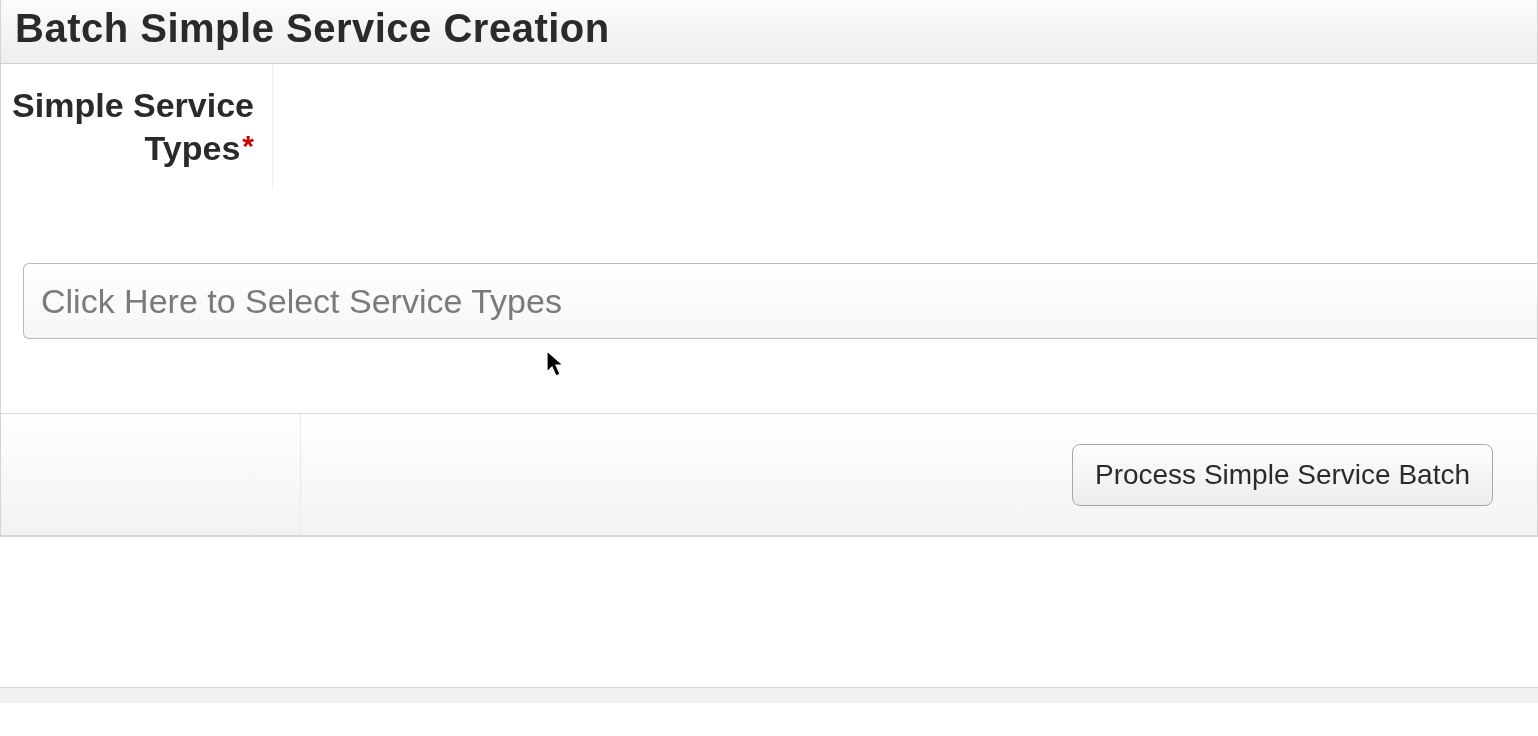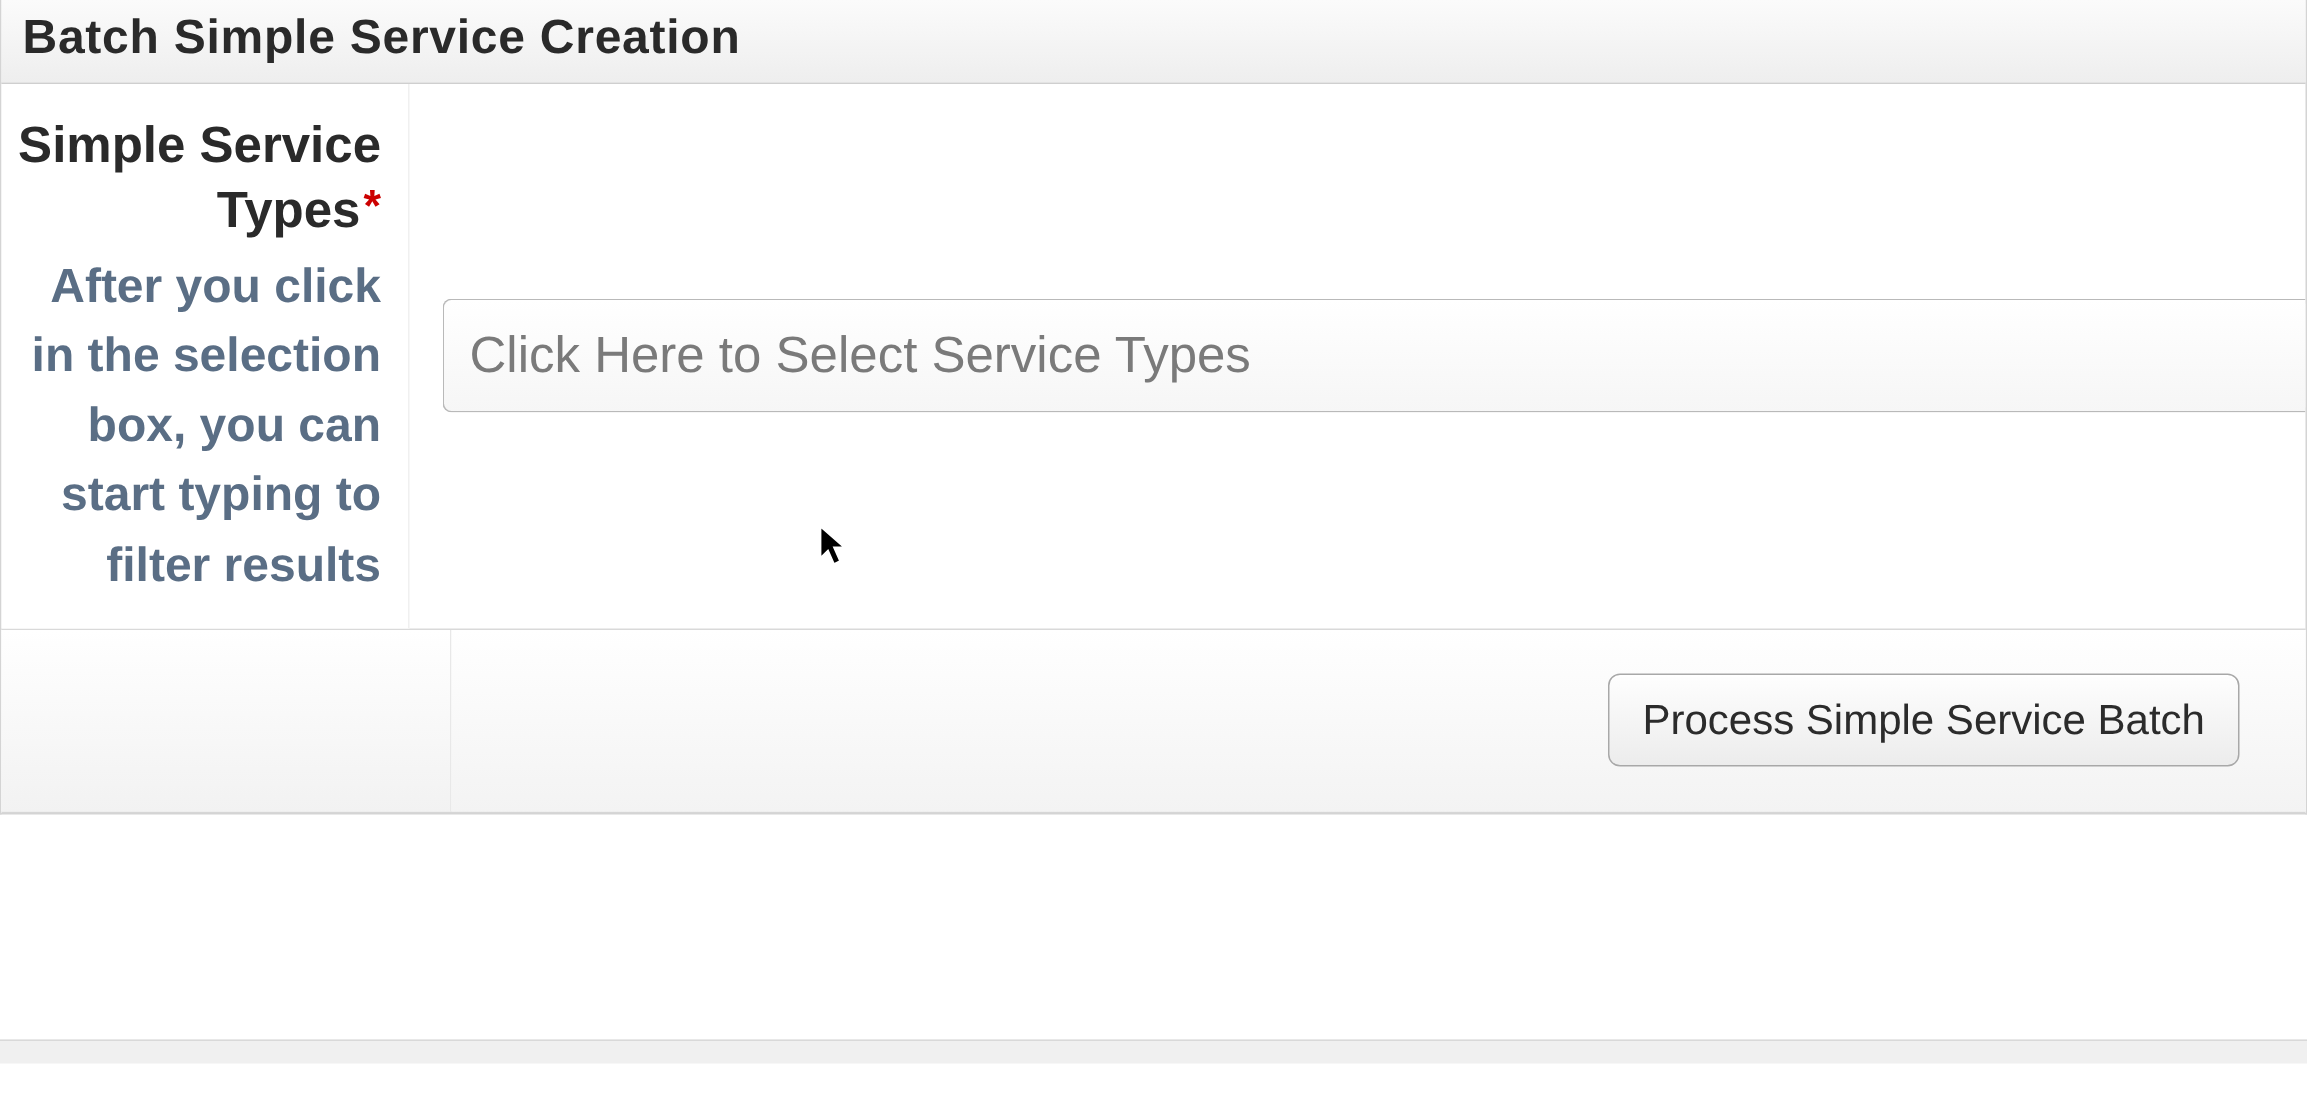--- a/index.html
+++ b/index.html
@@ -18,30 +18,31 @@
       border: 1px solid #d4d4d4;
       border-top: none;
       background: #fff;
     }
     .header-bar {
       background: linear-gradient(#fbfbfb, #eeeeee);
       border-bottom: 1px solid #cfcfcf;
       padding: 6px 14px 12px 14px;
     }
     .header-bar h1 {
-      font-size: 32px;
+      font-size: 40px;
       font-weight: 700;
       color: #2a2a2a;
       letter-spacing: 0.5px;
     }
     .form-row {
       display: flex;
       align-items: stretch;
       border-bottom: 1px solid #d9d9d9;
       min-height: 350px;
+      flex-direction: column;
     }
     .label-col {
       width: 272px;
       padding: 20px 18px 20px 6px;
       text-align: right;
       background: #ffffff;
       border-right: 1px solid #f0f0f0;
       display: flex;
       flex-direction: column;
       justify-content: flex-start;
@@ -138,21 +139,20 @@
 
   <div class="header-bar">
     <h1>Batch Simple Service Creation</h1>
   </div>
 
   <div class="form-row">
     <div class="label-col">
       <div class="label-title">
         <span>Simple Service Types</span><span class="req">*</span>
       </div>
-      <div class="label-hint">After you click in the selection box, you can start typing to filter results</div>
     </div>
     <div class="input-col">
       <div class="select-box" tabindex="0">Click Here to Select Service Types</div>
     </div>
   </div>
 
   <div class="button-row">
     <div class="spacer"></div>
     <div class="btn-area">
       <button class="action-btn">Process Simple Service Batch</button>

